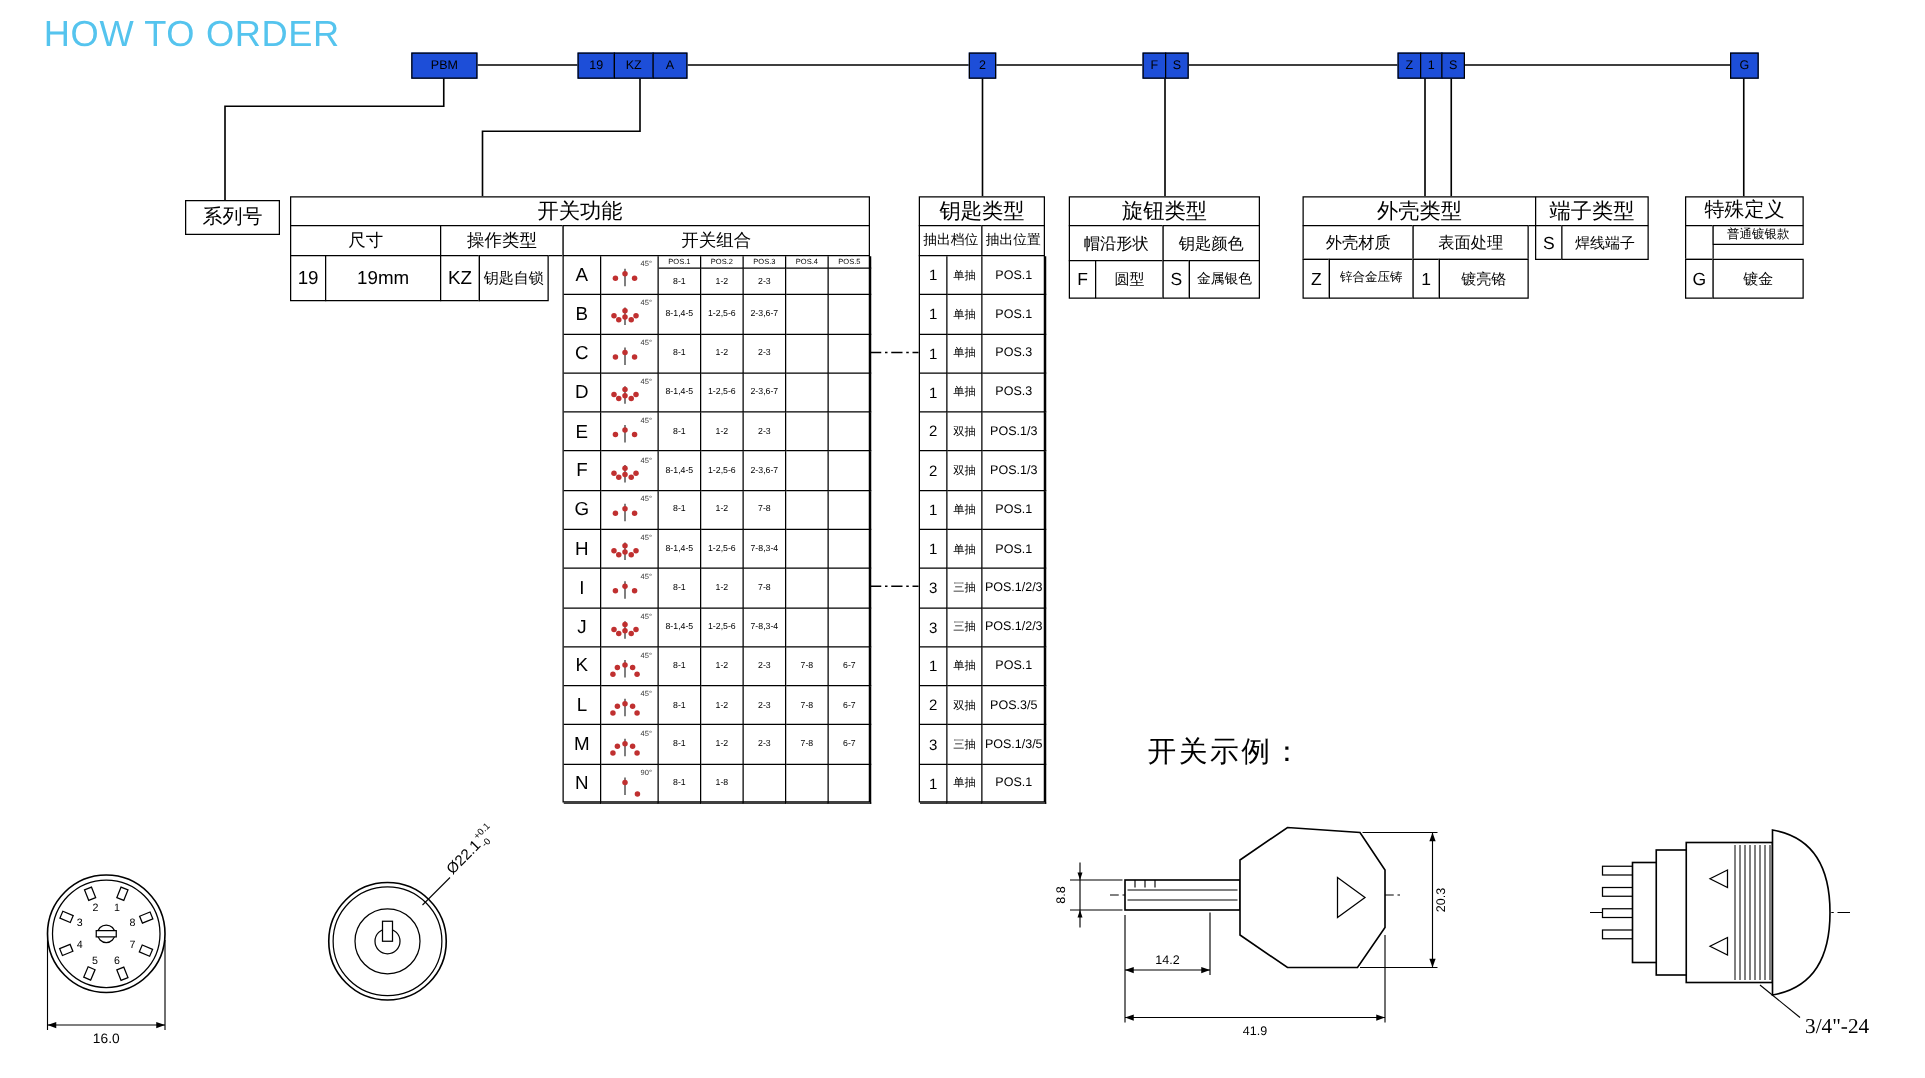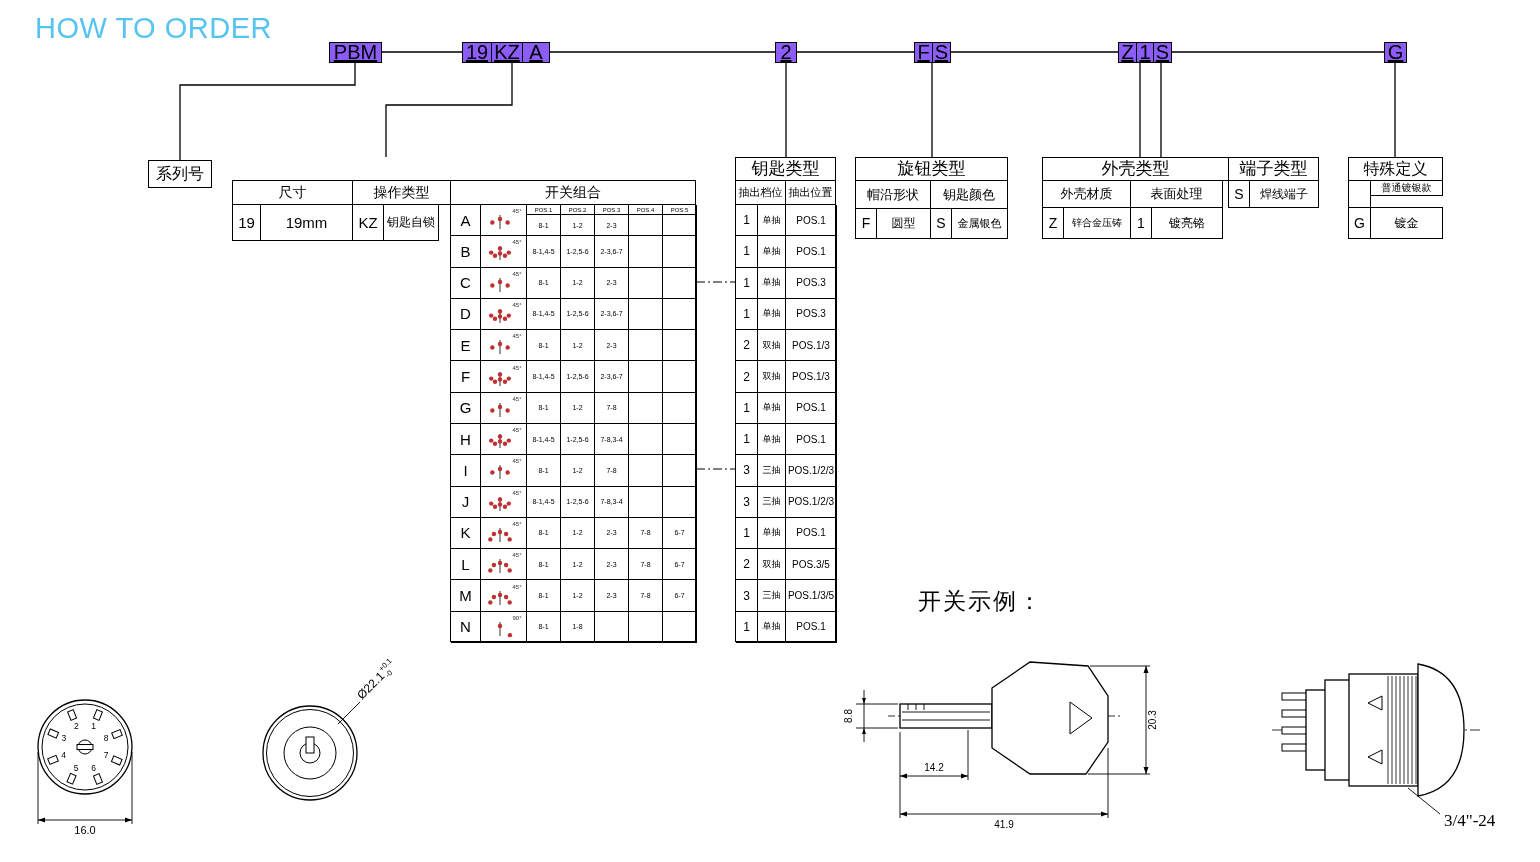--- a/index.html
+++ b/index.html
@@ -1,20 +1,20 @@
 <!DOCTYPE html>
 <html><head>
 <meta charset="utf-8">
 <style>
   html,body{margin:0;padding:0;background:#fff;}
   #page{position:relative;width:1540px;height:862px;background:#fff;overflow:hidden;
         font-family:"Liberation Sans","DejaVu Sans",sans-serif;color:#000;}
   #title{position:absolute;left:35px;top:12px;font-size:29px;color:#55c4ee;letter-spacing:.5px;z-index:3;}
-  .box{position:absolute;border:1.6px solid #000;background:#8b5cf6;display:flex;align-items:center;
-       justify-content:center;font-size:20px;box-sizing:border-box;z-index:3;text-decoration:underline;}
+  .box{position:absolute;border:1.6px solid #000;background:#1d4ed8;display:flex;align-items:center;
+       justify-content:center;font-size:10px;box-sizing:border-box;z-index:3;}
   .cellb{position:absolute;border:1px solid #000;background:#fff;display:flex;align-items:center;
          justify-content:center;box-sizing:border-box;z-index:2;text-align:center;line-height:1.05;}
   .ccell{position:absolute;border-right:1px solid #000;border-bottom:1px solid #000;display:flex;
          align-items:center;justify-content:center;box-sizing:border-box;text-align:center;}
   #combo-body,#key-body{position:absolute;border:1px solid #000;background:#fff;box-sizing:border-box;z-index:2;}
   #combo-body{left:450px;top:204px;width:246px;height:438px;}
   #key-body{left:735px;top:204px;width:101px;height:438px;}
   #overlay{position:absolute;left:0;top:0;z-index:1;}
   #example-label{position:absolute;left:918px;top:586px;font-size:23px;letter-spacing:2px;z-index:2;}
   .f17{font-size:17px}.f16{font-size:16px}.f15{font-size:15px}.f14{font-size:14px}.f13{font-size:13px}
@@ -32,22 +32,23 @@
   <div class="box" style="left:491px;top:42px;width:32px;height:21px;">KZ</div>
   <div class="box" style="left:522px;top:42px;width:28px;height:21px;">A</div>
   <div class="box" style="left:775px;top:42px;width:22px;height:21px;">2</div>
   <div class="box" style="left:914px;top:42px;width:19px;height:21px;">F</div>
   <div class="box" style="left:932px;top:42px;width:19px;height:21px;">S</div>
   <div class="box" style="left:1118px;top:42px;width:19px;height:21px;">Z</div>
   <div class="box" style="left:1136px;top:42px;width:18px;height:21px;">1</div>
   <div class="box" style="left:1153px;top:42px;width:19px;height:21px;">S</div>
   <div class="box" style="left:1384px;top:42px;width:23px;height:21px;">G</div>
 
-  <div class="cellb f16" style="left:148px;top:160px;width:64px;height:28px;border-width:1.5px;">系列号</div>
-
+  <div class="cellb f16" style="left:148px;top:160px;width:76px;height:28px;border-width:1.5px;">系列号</div>
+
+  <div class="cellb f17" style="left:232px;top:157px;width:464px;height:24px;">开关功能</div>
   <div class="cellb f14" style="left:232px;top:180px;width:121px;height:25px;">尺寸</div>
   <div class="cellb f14" style="left:352px;top:180px;width:99px;height:25px;">操作类型</div>
   <div class="cellb f14" style="left:450px;top:180px;width:246px;height:25px;">开关组合</div>
   <div class="cellb f15" style="left:232px;top:204px;width:29px;height:37px;">19</div>
   <div class="cellb f15" style="left:260px;top:204px;width:93px;height:37px;">19mm</div>
   <div class="cellb f15" style="left:352px;top:204px;width:32px;height:37px;">KZ</div>
   <div class="cellb f12" style="left:383px;top:204px;width:56px;height:37px;">钥匙自锁</div>
   <div id="combo-body">
       <div class="ccell f15" style="left: 0px; top: 0px; width: 30px; height: 31.2857px;">A</div>
       <div class="ccell " style="left: 30px; top: 0px; width: 46px; height: 31.2857px;">

